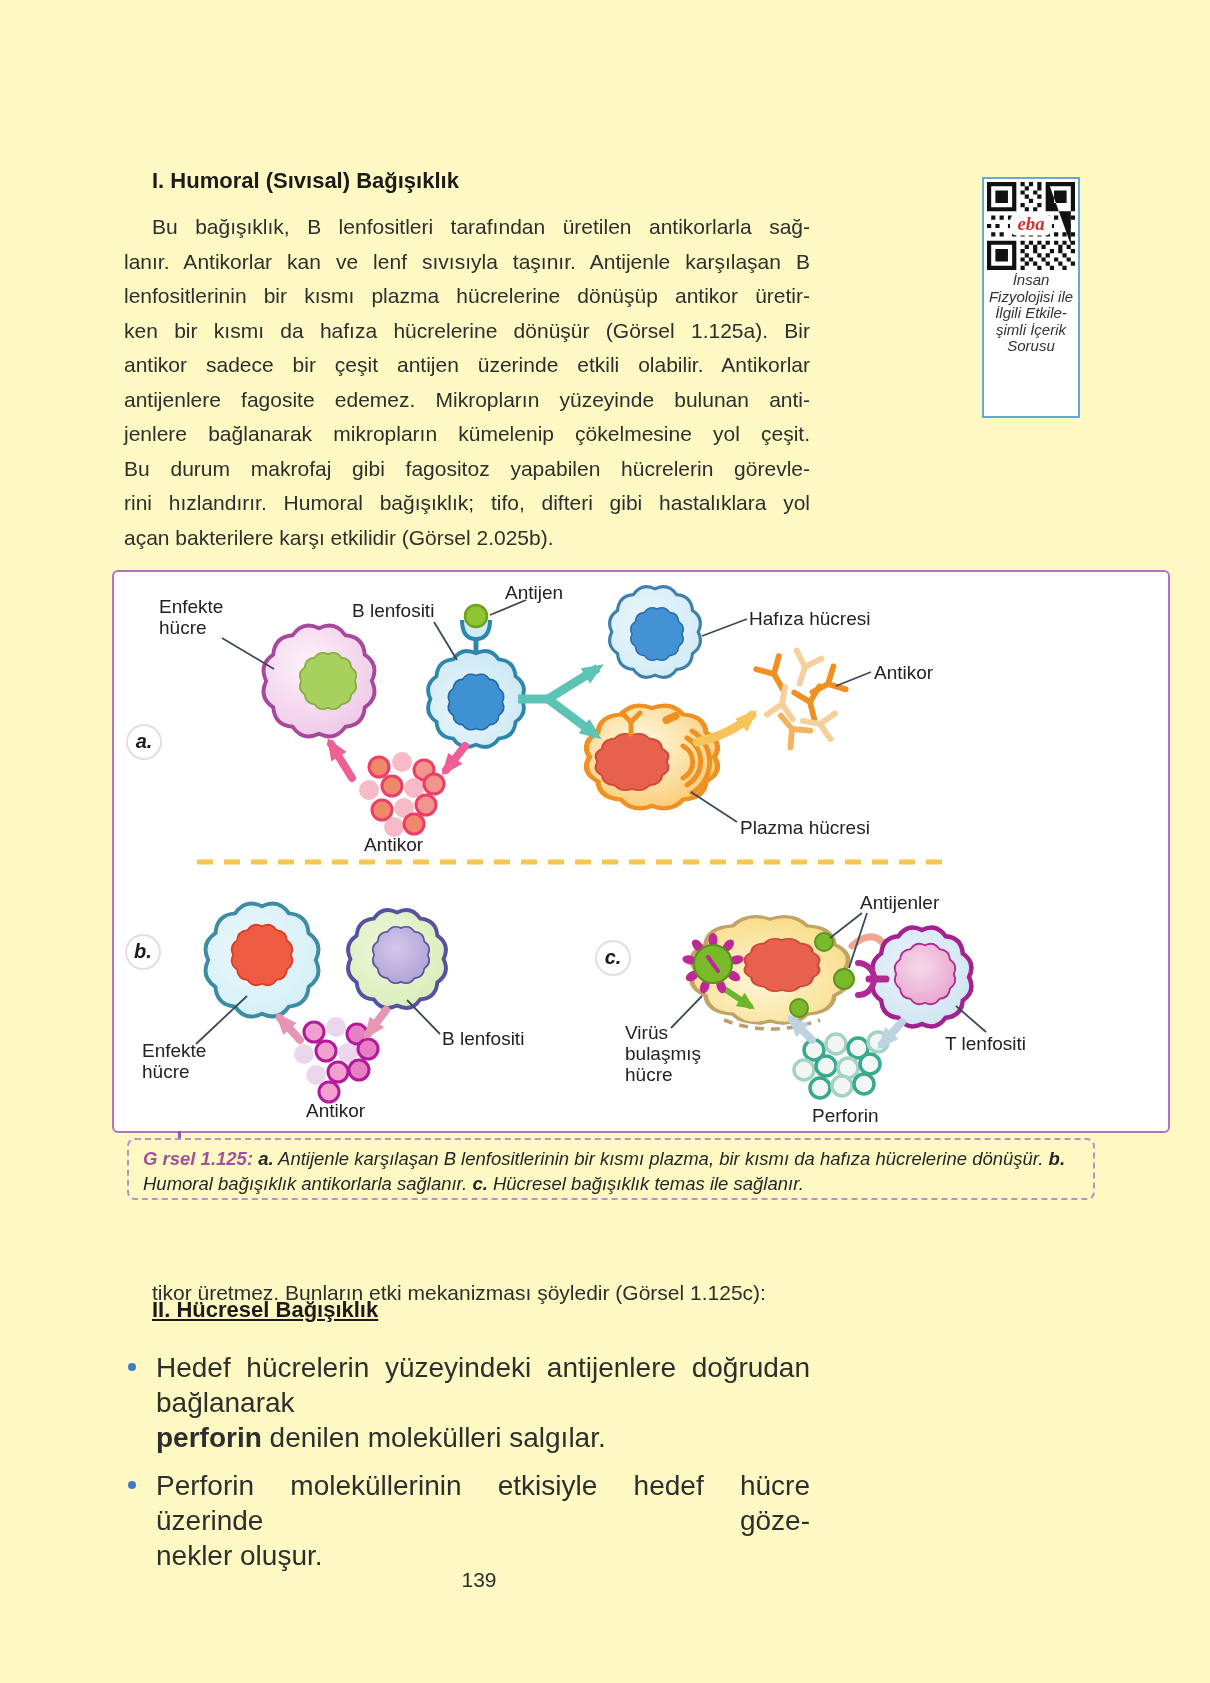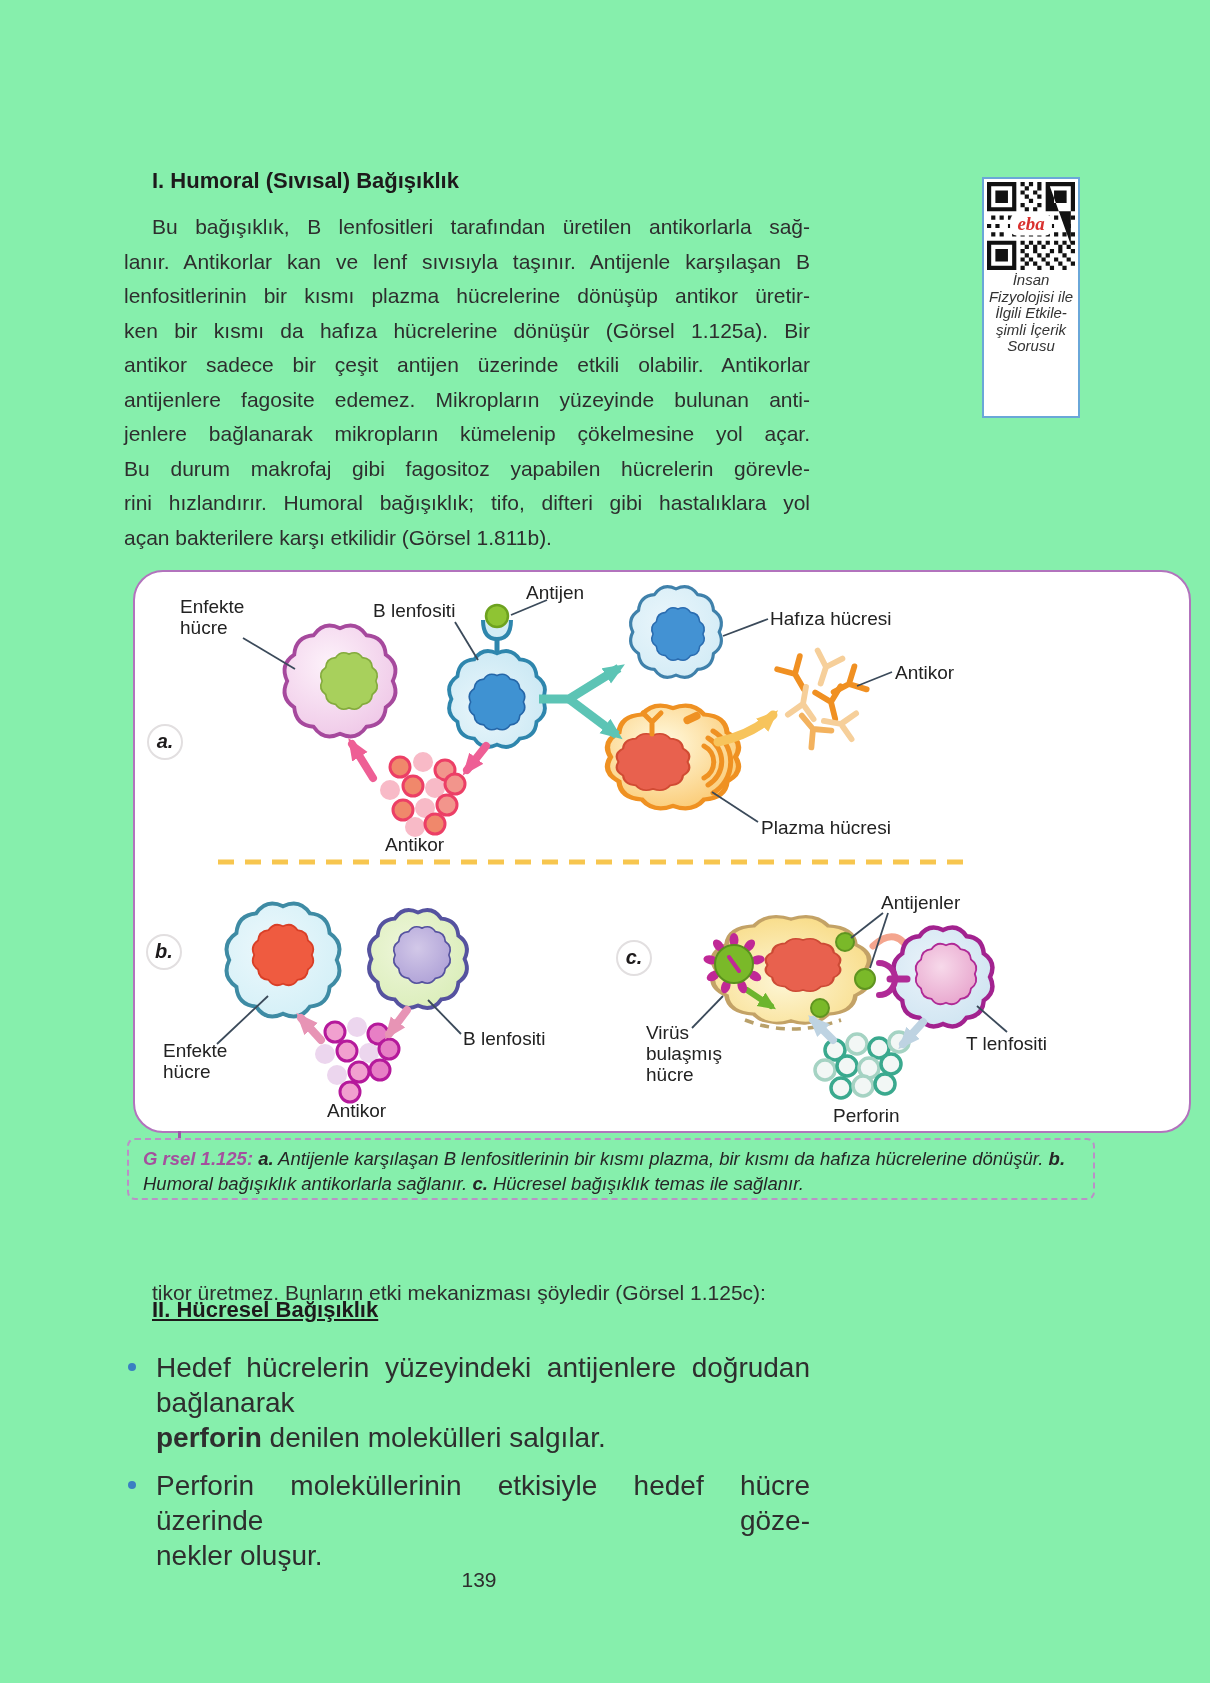--- a/index.html
+++ b/index.html
@@ -1,34 +1,34 @@
 <!DOCTYPE html>
 <html><head>
 <meta charset="utf-8">
 <style>
   html,body{margin:0;padding:0;background:#9a9a9a;}
   .page{
-    position:relative;width:1210px;height:1683px;background:#86efac;
+    position:relative;width:1210px;height:1683px;background:#fef9c3;
     font-family:"Liberation Sans", sans-serif;color:#231f20;overflow:hidden;margin:0 auto;
   }
   .abs{position:absolute;}
   h1.sec{font-size:22px;font-weight:bold;margin:0;color:#1d1a1b;}
   .bodytext{font-size:21px;line-height:34.5px;color:#2e2e2e;width:686px;}
   .just > div{text-align:justify;text-align-last:justify;}
   .just > div:last-child{text-align-last:left;}
   .indent > div:first-child{text-indent:28px;}
   .jline{text-align:justify;text-align-last:justify;}
 
   
   .qrbox{left:982px;top:177px;width:98px;height:241px;border:2px solid #6aa7d8;background:#fff;box-sizing:border-box;text-align:center;}
   .qrbox svg{display:block;margin:3px auto 2px auto;}
   .qrcap{font-style:italic;font-size:15px;line-height:16.5px;color:#333;white-space:pre-line;}
 
   
-  .figure{left:133px;top:570px;width:1058px;height:563px;border:2px solid #b273bd;border-radius:30px;box-sizing:border-box;background:#fff;}
+  .figure{left:112px;top:570px;width:1058px;height:563px;border:2px solid #b273bd;border-radius:6px;box-sizing:border-box;background:#fff;}
   .figure svg{position:absolute;left:0;top:0;}
   .figlabel{position:absolute;font-size:19px;line-height:21px;color:#222;}
   .prelines{white-space:pre-line;}
   .marker{position:absolute;width:36px;height:36px;border:2px solid #e2dfe0;border-radius:50%;background:#fff;box-sizing:border-box;
           font-weight:bold;font-style:italic;font-size:20px;color:#1d1a1b;text-align:center;line-height:31px;}
   .connector{left:178px;top:1131px;width:3px;height:9px;background:#9b59a8;}
 
   
   .caption{left:127px;top:1138px;width:968px;height:62px;border:2px dashed #bb8fc7;border-radius:8px;box-sizing:border-box;
            padding:6px 14px;font-size:18.5px;line-height:25px;font-style:italic;color:#262626;}
@@ -50,24 +50,24 @@
 
   <h1 class="sec abs" style="left:152px;top:168px;">I. Humoral (Sıvısal) Bağışıklık</h1>
 
   <div class="bodytext just indent abs" style="left:124px;top:210px;">
       <div>Bu bağışıklık, B lenfositleri tarafından üretilen antikorlarla sağ-</div>
       <div>lanır. Antikorlar kan ve lenf sıvısıyla taşınır. Antijenle karşılaşan B</div>
       <div>lenfositlerinin bir kısmı plazma hücrelerine dönüşüp antikor üretir-</div>
       <div>ken bir kısmı da hafıza hücrelerine dönüşür (Görsel 1.125a). Bir</div>
       <div>antikor sadece bir çeşit antijen üzerinde etkili olabilir. Antikorlar</div>
       <div>antijenlere fagosite edemez. Mikropların yüzeyinde bulunan anti-</div>
-      <div>jenlere bağlanarak mikropların kümelenip çökelmesine yol açar.</div>
+      <div>jenlere bağlanarak mikropların kümelenip çökelmesine yol çeşit.</div>
       <div>Bu durum makrofaj gibi fagositoz yapabilen hücrelerin görevle-</div>
       <div>rini hızlandırır. Humoral bağışıklık; tifo, difteri gibi hastalıklara yol</div>
-      <div>açan bakterilere karşı etkilidir (Görsel 1.811b).</div>
+      <div>açan bakterilere karşı etkilidir (Görsel 2.025b).</div>
     </div>
 
   <div class="qrbox abs">
     <svg width="88" height="88" viewBox="0 0 84 84">
       <rect x="0" y="0" width="84" height="84" fill="#fff"></rect>
       <path fill="#111" fill-rule="evenodd" d="M0 0h28v28H0z M4 4v20h20V4z M8 8h12v12H8z"></path>
       <path fill="#111" fill-rule="evenodd" d="M56 0h28v28H56z M60 4v20h20V60z M60 4v20h20V4z M64 8h12v12H64z"></path>
       <path fill="#111" fill-rule="evenodd" d="M0 56h28v28H0z M4 60v20h20V60z M8 64h12v12H8z"></path>
       <path fill="#111" d="M32 0h4v4h-4z M40 0h4v4h-4z M48 0h4v4h-4z M36 4h4v4h-4z M48 4h4v4h-4z M32 8h4v4h-4z M44 8h4v4h-4z M36 12h4v4h-4z M48 12h4v4h-4z M40 16h4v4h-4z M32 20h4v4h-4z M48 20h4v4h-4z M36 24h4v4h-4z M44 24h4v4h-4z
         M4 32h4v4h-4z M12 32h4v4h-4z M20 32h4v4h-4z M28 32h4v4h-4z M36 32h4v4h-4z M48 32h4v4h-4z M56 32h4v4h-4z M64 32h4v4h-4z M72 32h4v4h-4z M80 32h4v4h-4z

